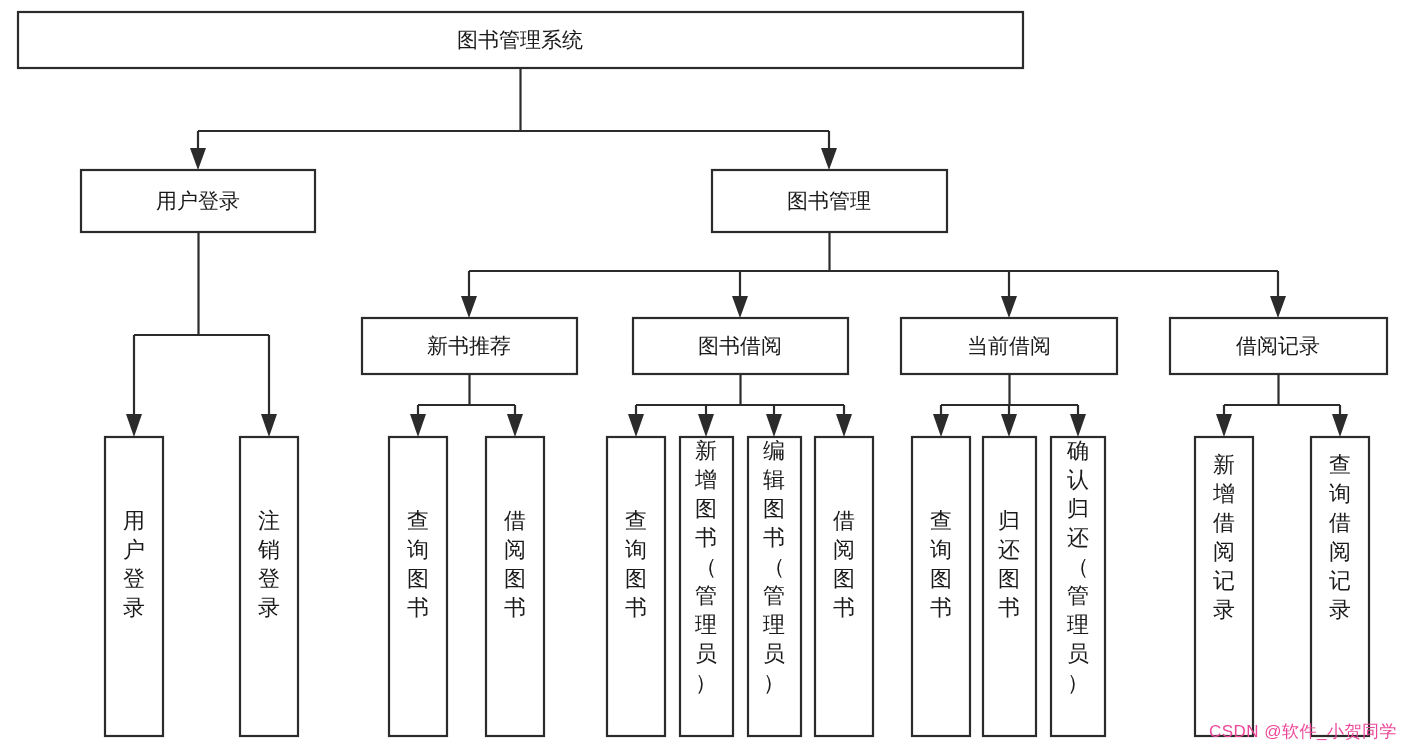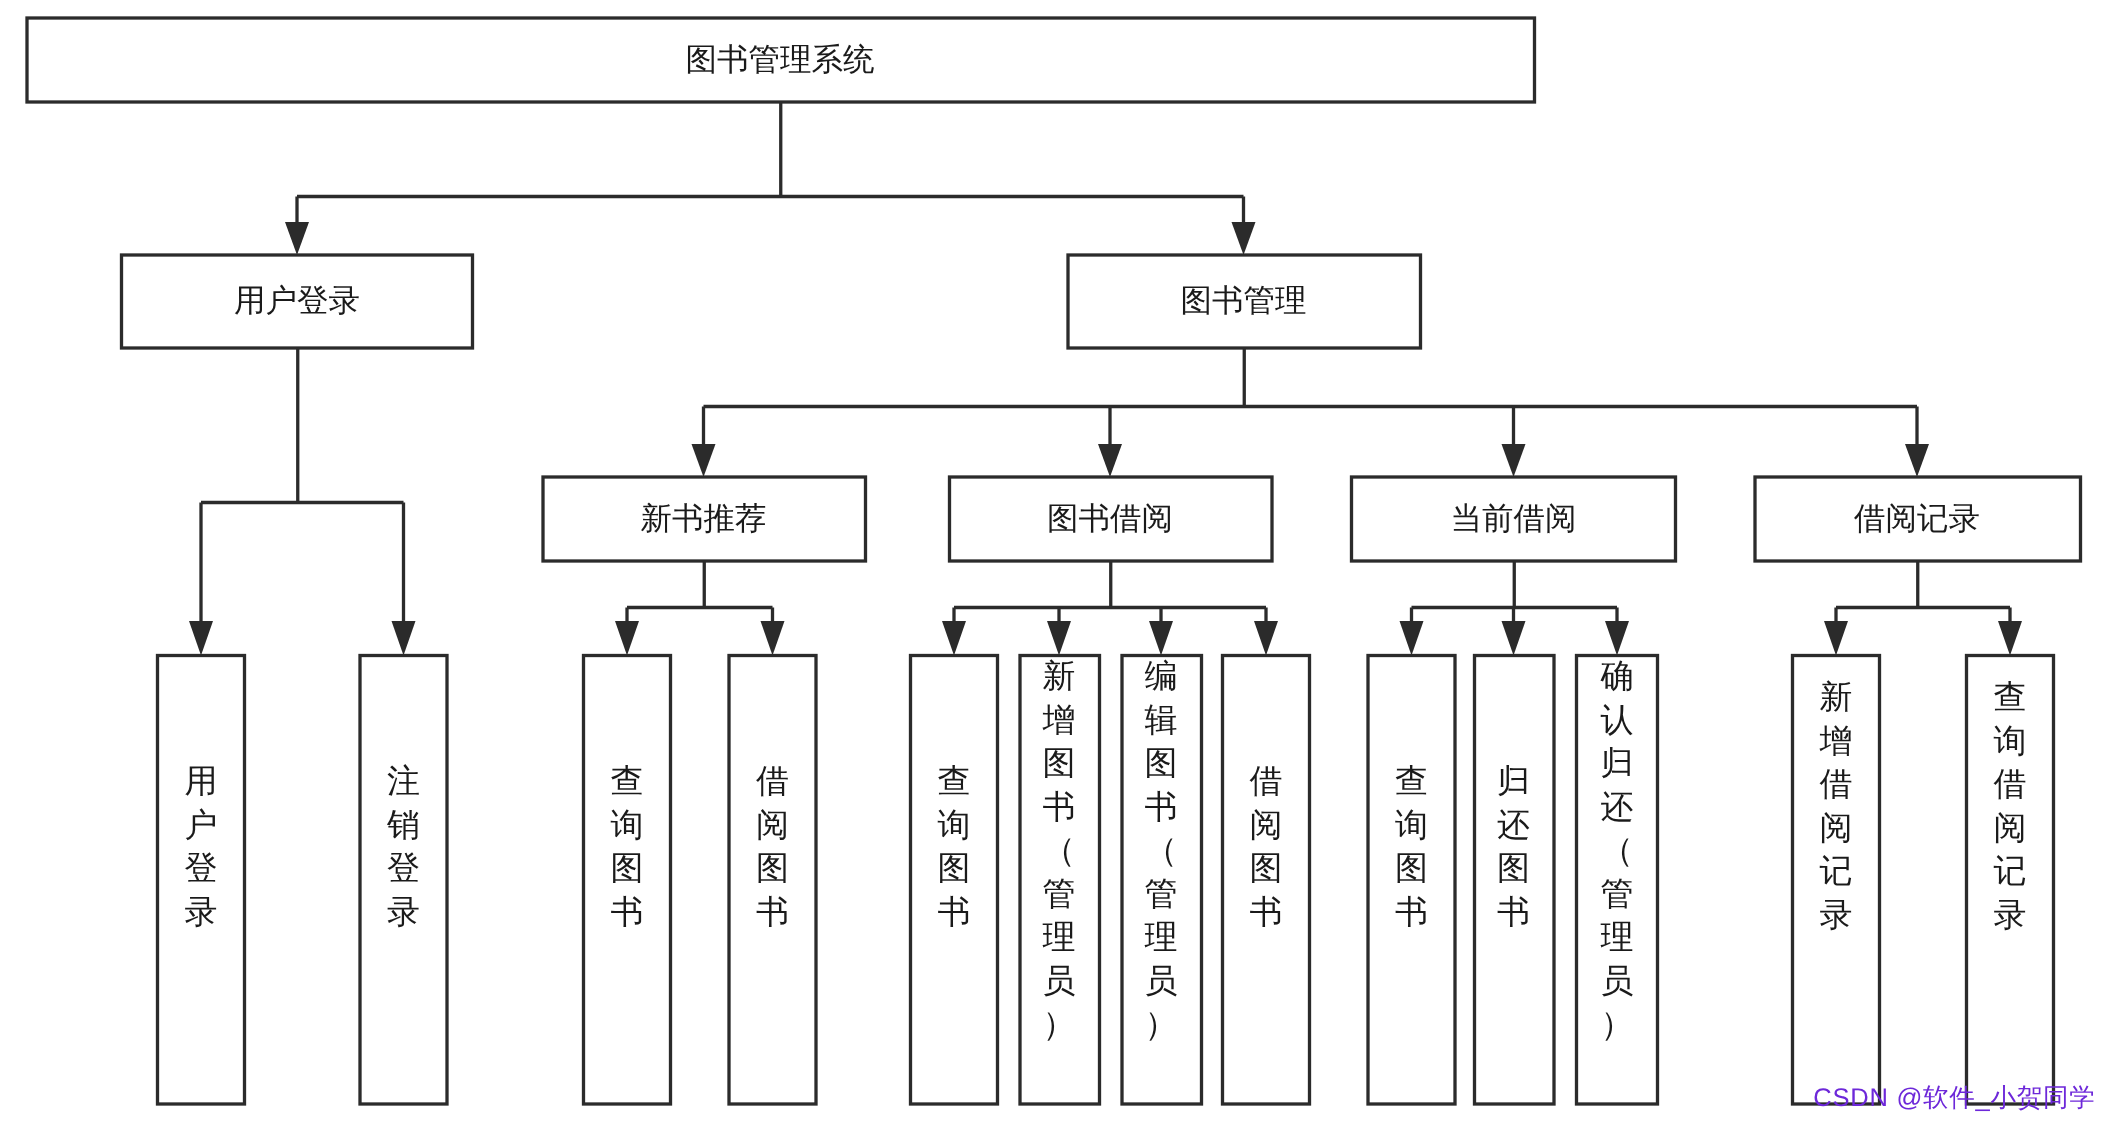--- a/index.html
+++ b/index.html
@@ -48,21 +48,21 @@
   .arrow-head {
     fill: #2b2b2b;
     stroke: none;
   }
   .watermark {
     position: absolute;
     right: 8px;
     bottom: 4px;
     font-family: "Liberation Sans", "DejaVu Sans", sans-serif;
     font-size: 17px;
-    color: #6d28d9;
+    color: #ec4899;
     letter-spacing: 0.5px;
     white-space: nowrap;
     pointer-events: none;
   }
 </style>
 </head>
 <body>
 
 <svg id="canvas" viewBox="0 0 1405 747">
 

